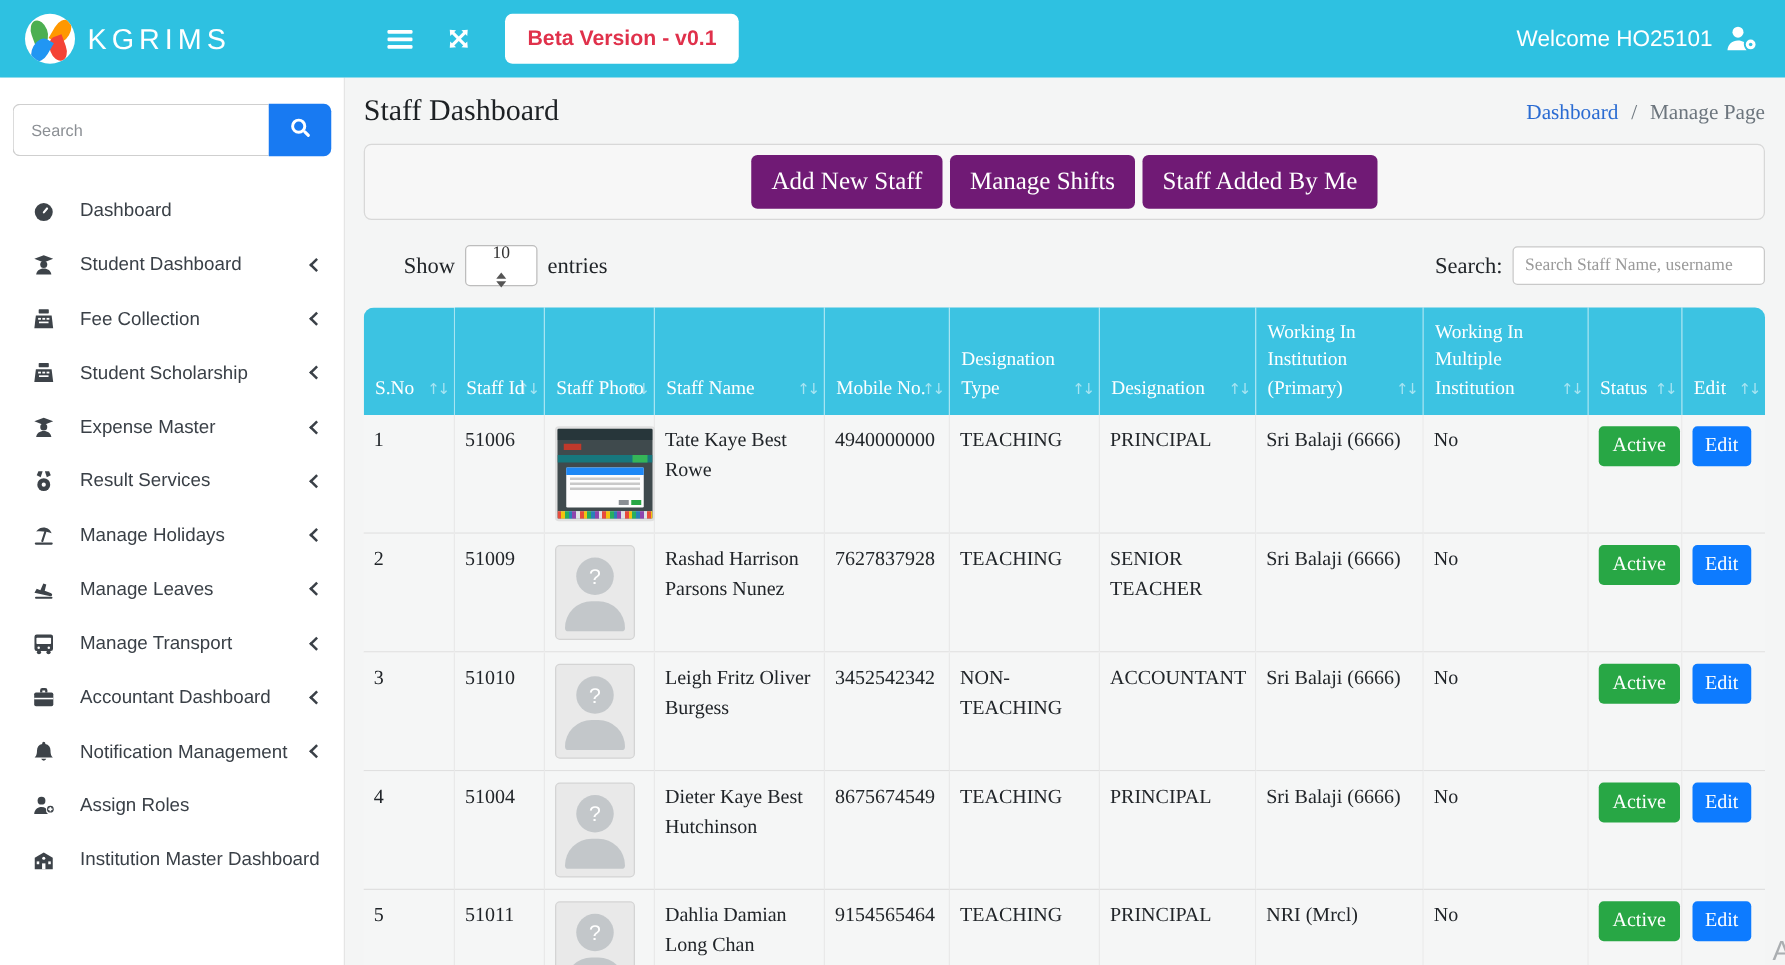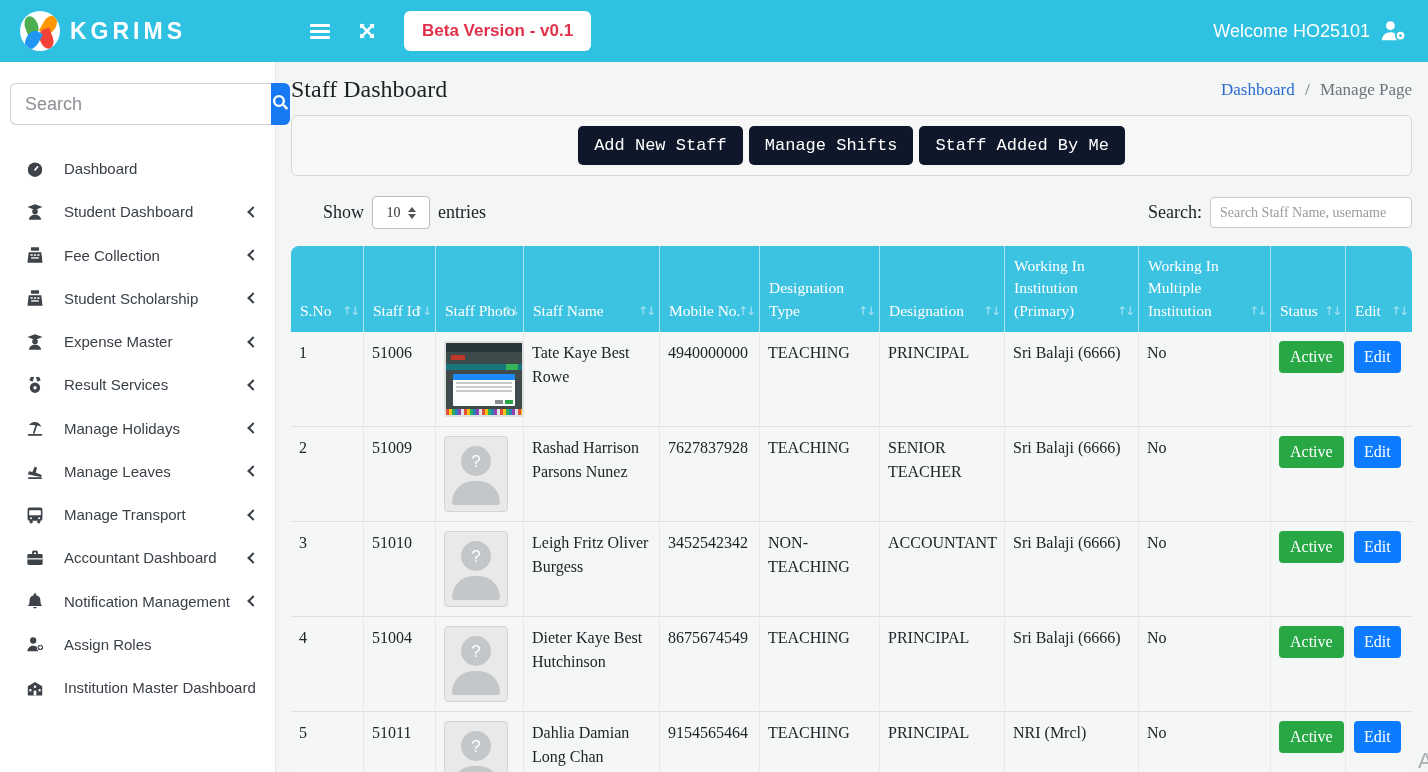--- a/index.html
+++ b/index.html
@@ -10,41 +10,41 @@
   .topbar { height:62px; background:#2ec1e1; display:flex; align-items:center;
             padding:0 22px 0 20px; position:relative; }
   .brand-wrap { display:flex; align-items:center; gap:10px; width:258px; }
   .logo-circle { width:40px; height:40px; background:#fff; border-radius:50%;
                  position:relative; overflow:hidden; flex:0 0 auto; }
   .logo-petal { position:absolute; width:13px; height:20px; border-radius:60% 60% 60% 0; }
   .lp1 { background:#4caf50; left:5px; top:5px; transform:rotate(-20deg); }
   .lp2 { background:#ff9800; right:4px; top:4px; transform:rotate(30deg); }
   .lp3 { background:#f44336; right:7px; bottom:2px; transform:rotate(160deg); }
   .lp4 { background:#2196f3; left:6px; bottom:1px; transform:rotate(210deg); }
-  .brand-text { color:#fff; font-size:23px; font-weight:bold; letter-spacing:4px; }
+  .brand-text { color:#fff; font-size:23px; font-weight:normal; letter-spacing:4px; }
   .top-left-icons { display:flex; align-items:center; gap:26px; margin-left:32px; }
   .hamburger { display:flex; flex-direction:column; gap:3px; cursor:pointer; }
   .hamburger span { width:20px; height:3px; background:#fff; border-radius:1px; }
   .expand-icon { width:22px; height:22px; cursor:pointer; }
   .beta-btn { background:#fff; border:none; border-radius:6px; padding:10px 18px;
               font-size:17px; font-weight:bold; color:#e0314b; cursor:pointer;
               font-family:"Liberation Sans", sans-serif; }
   .top-right { margin-left:auto; display:flex; align-items:center; gap:10px;
                color:#fff; font-size:18px; }
   .usergear-icon { width:26px; height:22px; }
 
   
   .shell { display:flex; height:710px; }
   .sidebar { width:275px; background:#fff; flex:0 0 auto; box-shadow:1px 0 0 #e5e5e5; }
   .main { flex:1; padding:14px 16px 0 16px; position:relative; }
 
   
   .side-search { display:flex; margin:21px 10px 14px 10px; height:42px; }
   .side-search input { flex:1; border:1px solid #cfcfcf; border-right:none;
-      border-radius:6px 0 0 6px; padding:0 14px; font-size:18px; color:#333; outline:none;
+      border-radius:6px 0 0 6px; padding:0 14px; font-size:13px; color:#333; outline:none;
       font-family:"Liberation Sans", sans-serif; }
   .side-search input::placeholder { color:#8b8f94; }
   .side-search button { width:50px; background:#187af2; border:none;
       border-radius:0 6px 6px 0; cursor:pointer; display:flex; align-items:center;
       justify-content:center; }
   .menu { list-style:none; padding-top:8px; }
   .menu li { display:flex; align-items:center; padding:10px 18px 10px 26px;
              cursor:pointer; color:#3a4047; }
   .menu .mi-icon { width:22px; height:18px; margin-right:16px; flex:0 0 auto;
                    color:#3d4349; }
@@ -59,31 +59,31 @@
                 font-weight:normal; color:#1d2124; }
   .breadcrumb { font-family:"Liberation Serif", serif; font-size:17px; margin-top:4px; }
   .breadcrumb a { color:#2a6bd2; text-decoration:none; cursor:pointer; }
   .breadcrumb .sep { color:#6c757d; margin:0 6px; }
   .breadcrumb .current { color:#6c757d; }
 
   
   .toolbar-card { margin-top:12px; background:#f7f7f7; border:1px solid #d8d8d8;
       border-radius:6px; height:61px; display:flex; align-items:center;
       justify-content:center; gap:6px; }
-  .teal-btn { background:#0f172a; color:#fff; border:none; border-radius:5px;
-      padding:10px 16px; font-size:17px; cursor:pointer;
-      font-family:Liberation Mono, monospace; }
+  .teal-btn { background:#701a75; color:#fff; border:none; border-radius:5px;
+      padding:10px 16px; font-size:20px; cursor:pointer;
+      font-family:Liberation Serif, serif; }
 
   
   .controls { margin-top:20px; display:flex; justify-content:space-between;
               align-items:center; font-family:"Liberation Serif", serif;margin-left:32px; }
   .show-group { display:flex; align-items:center; gap:8px; font-size:18px; color:#212529; }
   .len-select { width:58px; height:33px; border:1px solid #bdbdbd; border-radius:4px;
       background:#fff; display:flex; align-items:center; justify-content:center;
-      gap:7px; cursor:pointer; }
+      gap:7px; cursor:pointer;flex-direction:column; }
   .len-select .val { font-size:14px; color:#333; }
   .updown { display:flex; flex-direction:column; gap:2px; }
   .updown i { width:0; height:0; border-left:4px solid transparent;
               border-right:4px solid transparent; display:block; }
   .updown .up { border-bottom:5px solid #555; }
   .updown .down { border-top:5px solid #555; }
   .search-group { display:flex; align-items:center; gap:8px; font-size:18px; color:#212529; }
   .search-group input { width:202px; height:31px; border:1px solid #c9c9c9;
       border-radius:4px; padding:0 9px; font-size:14px; outline:none;
       font-family:"Liberation Serif", serif; color:#333; }

